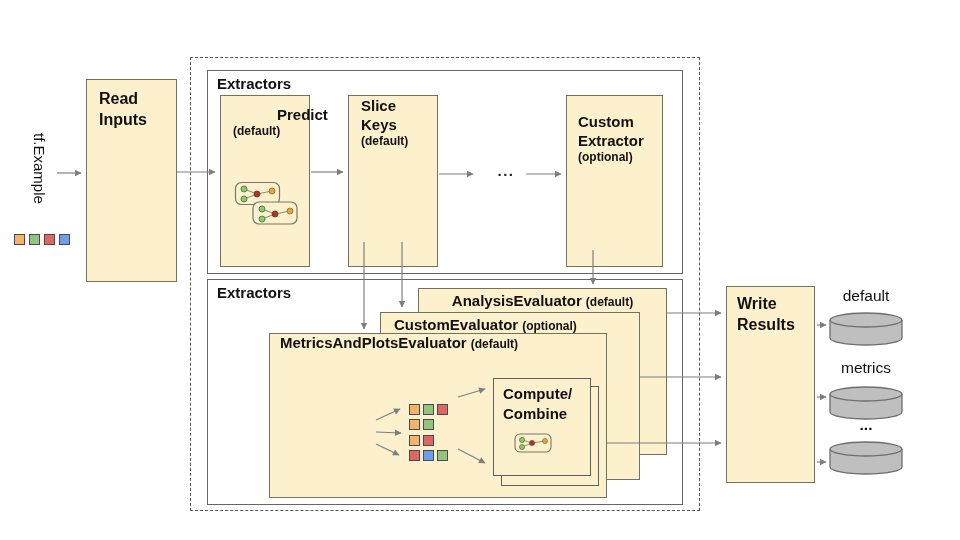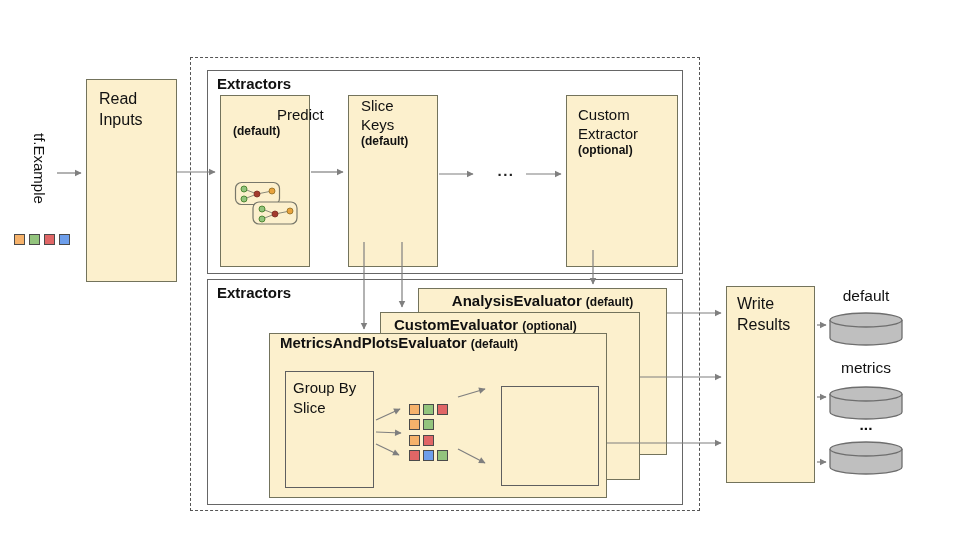--- a/index.html
+++ b/index.html
@@ -15,21 +15,21 @@
   .container-box {
     position:absolute; box-sizing:border-box;
     background:transparent; border:1.6px solid #666666;
   }
   .dashed-box {
     position:absolute; box-sizing:border-box;
     border:1.6px dashed #555555;
   }
   .diagram-title { font-size:16px; font-weight:bold; }
   .section-label { font-size:15px; font-weight:bold; padding:4px 0 0 9px; }
-  .node-name { font-size:15px; font-weight:normal; line-height:19px; white-space:pre-wrap; }
+  .node-name { font-size:15px; font-weight:bold; line-height:19px; white-space:pre-wrap; }
   .node-name.lg { font-size:16px; line-height:21px; }
   .qualifier { font-size:12px; font-weight:bold; }
   .eval-title { font-size:15px; font-weight:bold; white-space:nowrap; }
   .eval-title .qualifier { margin-left:4px; }
   .vlabel {
     position:absolute; writing-mode:vertical-rl; text-align:center;
     font-size:15px; color:#111;
   }
   .sq { position:absolute; width:11px; height:11px; box-sizing:border-box; border:1.4px solid #4a4a4a; }
   .ellipsis { position:absolute; font-weight:bold; font-size:15px; letter-spacing:1.5px; color:#222; }
@@ -85,21 +85,21 @@
     </div>
   </div>
 
   <div class="cream-box" style="left:348px; top:95px; width:90px; height:172px; padding:0 0 0 12px;">
     <div class="node-name" style="width:60px;">Slice Keys</div>
     <div class="qualifier">(default)</div>
   </div>
 
   <div class="ellipsis" style="left:493px; top:162px; width:26px; text-align:center;">...</div>
 
-  <div class="cream-box" style="left:566px; top:95px; width:112px; height:172px; padding:9px 0 0 11px;">
+  <div class="cream-box" style="left:566px; top:95px; width:97px; height:172px; padding:16px 0 0 11px;">
     <div class="node-name" style="width:78px;">Custom Extractor</div>
     <div class="qualifier">(optional)</div>
   </div>
 
   <div class="container-box" style="left:207px; top:279px; width:476px; height:226px;">
     <div class="section-label">Extractors</div>
   </div>
 
   <div class="cream-box" style="left:418px; top:288px; width:249px; height:167px; text-align:center; padding-top:3px;">
     <span class="eval-title">
@@ -112,38 +112,50 @@
       <span>CustomEvaluator</span><span class="qualifier">(optional)</span>
     </span>
   </div>
 
   <div class="cream-box" style="left:269px; top:333px; width:338px; height:165px; padding:0 0 0 10px;">
     <span class="eval-title">
       <span>MetricsAndPlotsEvaluator</span><span class="qualifier">(default)</span>
     </span>
 
     
-    <div class="cream-box" style="left:15px; top:37px; width:89px; height:117px; padding:6px 0 0 7px; border-color:#5f5f5f;">
-      <div class="node-name" style="width:74px; line-height:20px;">Group By Slice</div>
-    </div>
 
     
     <div class="sq" style="left: 139px; top: 70px; background-color: rgb(246, 178, 107);"></div>
     <div class="sq" style="left: 153px; top: 70px; background-color: rgb(147, 196, 125);"></div>
     <div class="sq" style="left: 167px; top: 70px; background-color: rgb(224, 102, 102);"></div>
     <div class="sq" style="left: 139px; top: 85px; background-color: rgb(246, 178, 107);"></div>
     <div class="sq" style="left: 153px; top: 85px; background-color: rgb(147, 196, 125);"></div>
     <div class="sq" style="left: 139px; top: 101px; background-color: rgb(246, 178, 107);"></div>
     <div class="sq" style="left: 153px; top: 101px; background-color: rgb(224, 102, 102);"></div>
     <div class="sq" style="left: 139px; top: 116px; background-color: rgb(224, 102, 102);"></div>
     <div class="sq" style="left: 153px; top: 116px; background-color: rgb(109, 158, 235);"></div>
     <div class="sq" style="left: 167px; top: 116px; background-color: rgb(147, 196, 125);"></div>
 
     
     <div class="cream-box" style="left:231px; top:52px; width:98px; height:100px; border-color:#5f5f5f;"></div>
+    <div class="cream-box" style="left:223px; top:44px; width:98px; height:98px; padding:5px 0 0 9px; border-color:#5f5f5f;">
+      <div class="node-name" style="width:84px; line-height:20px;">Compute/ Combine</div>
+      <div class="icon-wrap" style="left:20px; top:54px;">
+        <svg width="38" height="20" viewBox="0 0 38 20">
+          <rect x="1" y="1" width="36" height="18" rx="5" fill="#FCF0CD" stroke="#77776a" stroke-width="1.1"></rect>
+          <line x1="8" y1="7" x2="18" y2="10" stroke="#8a8a7a" stroke-width="0.9"></line>
+          <line x1="8" y1="14" x2="18" y2="10" stroke="#8a8a7a" stroke-width="0.9"></line>
+          <line x1="18" y1="10" x2="31" y2="8" stroke="#8a8a7a" stroke-width="0.9"></line>
+          <circle cx="8" cy="7" r="2.5" fill="#93C47D" stroke="#38761d" stroke-width="0.7"></circle>
+          <circle cx="8" cy="14" r="2.5" fill="#93C47D" stroke="#38761d" stroke-width="0.7"></circle>
+          <circle cx="18" cy="10" r="2.5" fill="#A33B2E" stroke="#7a2b22" stroke-width="0.7"></circle>
+          <circle cx="31" cy="8" r="2.5" fill="#E8A33D" stroke="#8f6b1f" stroke-width="0.7"></circle>
+        </svg>
+      </div>
+    </div>
   </div>
 
   <div class="cream-box" style="left:726px; top:286px; width:89px; height:197px; padding:6px 0 4px 10px;">
     <div class="node-name lg" style="width:70px;">Write Results</div>
   </div>
 
   <div class="cyl-label" style="left:829px; top:287px;">default</div>
   <div class="abs" style="left:829px; top:312px;">
     <svg width="74" height="34" viewBox="0 0 74 34">
       <path d="M1,8 v18 a36,7 0 0 0 72,0 v-18" fill="#BFBFBF" stroke="#6e6e6e" stroke-width="1.3"></path>

